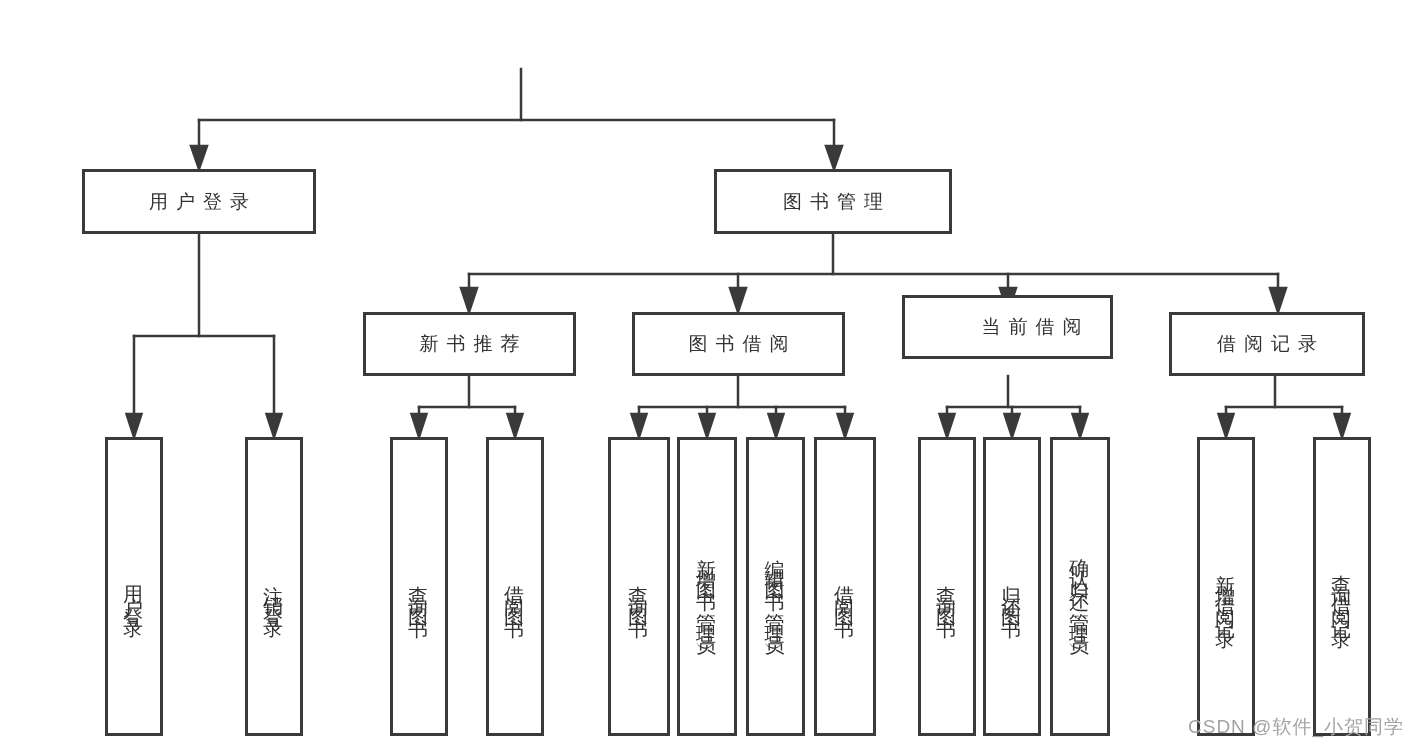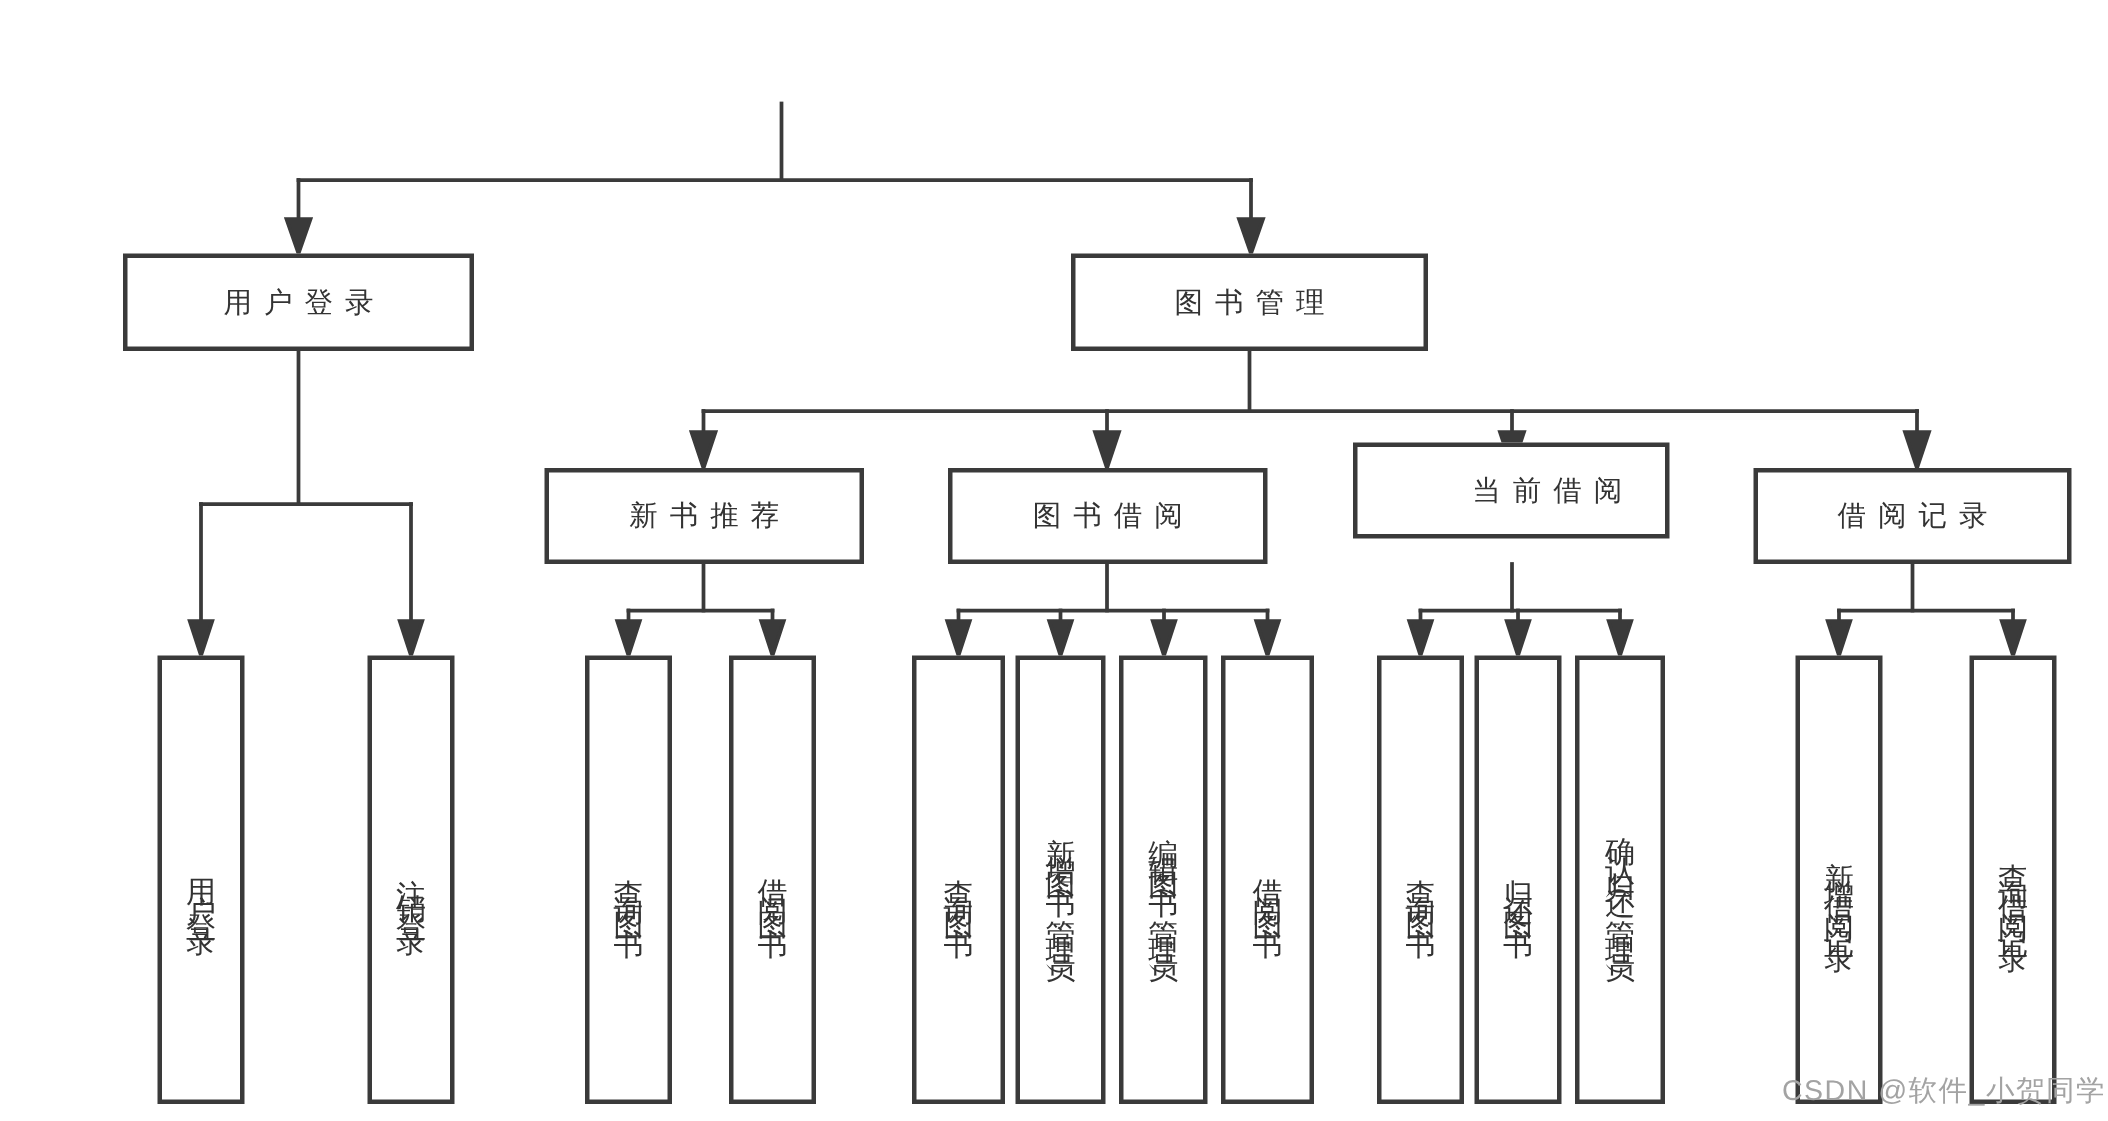--- a/index.html
+++ b/index.html
@@ -156,21 +156,21 @@
 
   <div class="node" style="left:363px; top:312px; width:213px; height:64px;">
     <span class="hlabel">新书推荐</span>
   </div>
   <div class="node" style="left:632px; top:312px; width:213px; height:64px;text-align:center;">
     <span class="hlabel">图书借阅</span>
   </div>
   <div class="node" style="left:902px; top:295px; width:211px; height:64px;padding-left:48px;">
     <span class="hlabel">当前借阅</span>
   </div>
-  <div class="node" style="left:1169px; top:312px; width:212px; height:64px;">
+  <div class="node" style="left:1169px; top:312px; width:196px; height:64px;">
     <span class="hlabel">借阅记录</span>
   </div>
 
   <div class="node leaf" style="left:105px; width:58px;">
     <span class="vlabel">用户登录</span>
   </div>
   <div class="node leaf" style="left:245px; width:58px;">
     <span class="vlabel">注销登录</span>
   </div>
 

